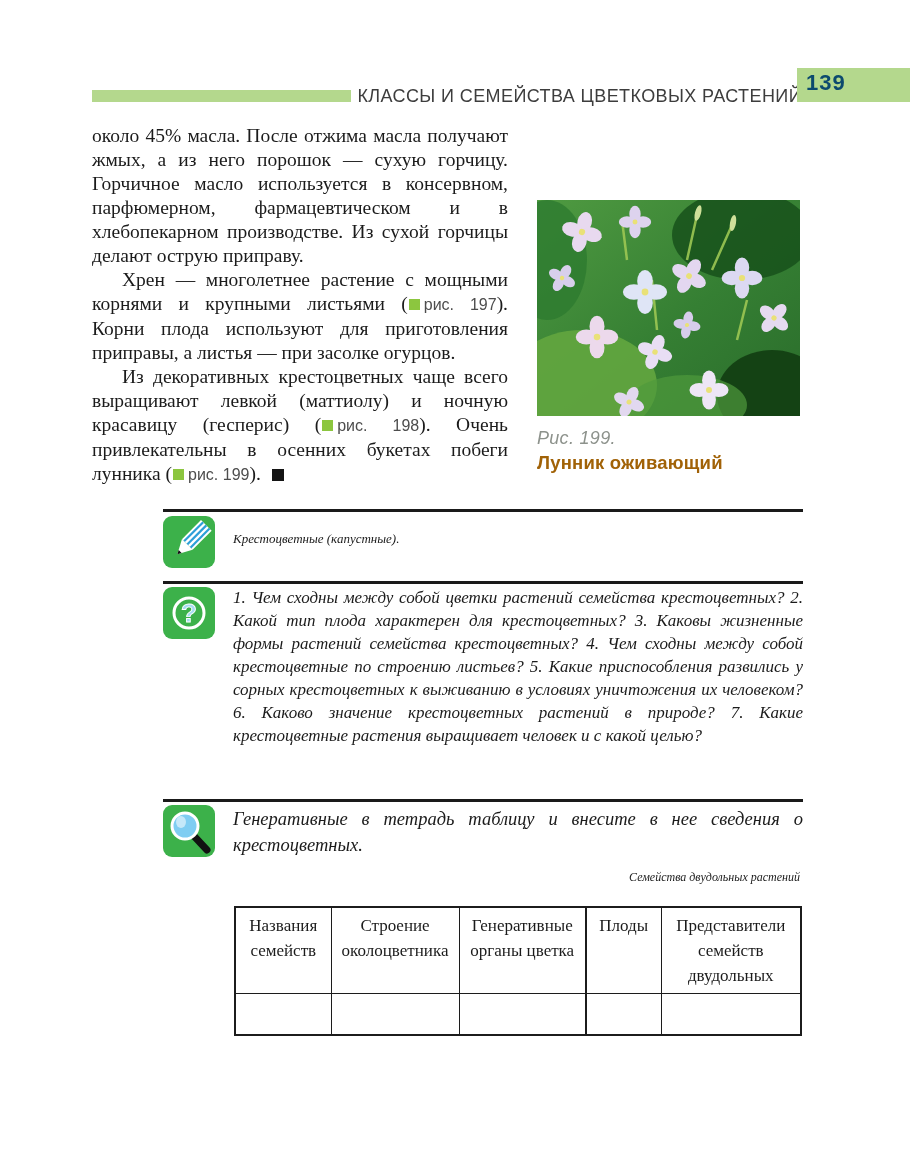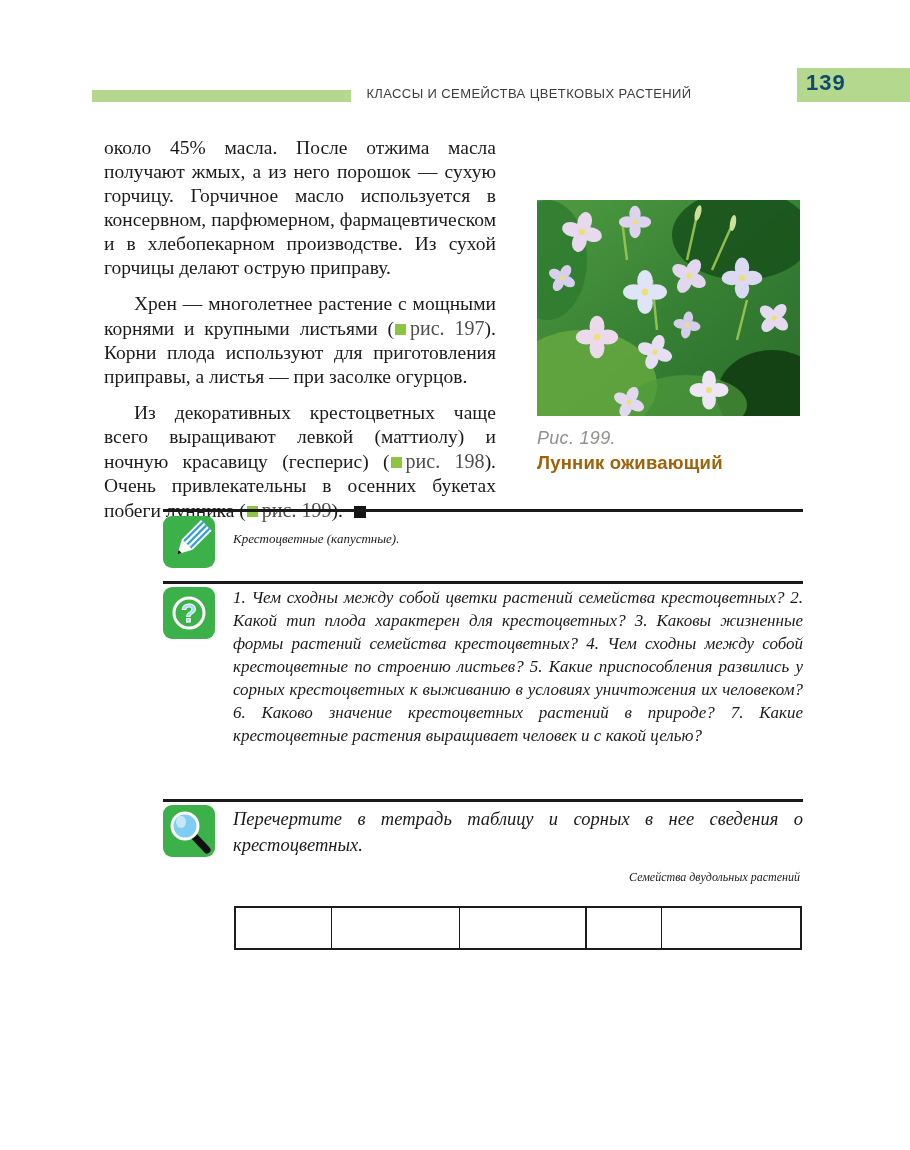--- a/index.html
+++ b/index.html
@@ -1,31 +1,31 @@
 <!DOCTYPE html>
 <html lang="ru"><head>
 <meta charset="utf-8">
 <style>
   html,body{margin:0;padding:0;background:#ffffff;}
   body{width:910px;height:1150px;position:relative;font-family:"Liberation Serif","DejaVu Serif",serif;color:#1b1b1b;overflow:hidden;}
   .abs{position:absolute;}
 
   
   .header-bar{left:92px;top:90px;width:259px;height:12px;background:#b4d88d;}
-  .header-title{left:284px;top:86px;width:490px;text-align:center;font-family:"Liberation Sans","DejaVu Sans",sans-serif;font-size:13px;letter-spacing:.4px;color:#3d3d3d;font-weight:500;}
+  .header-title{left:312px;top:86px;width:490px;text-align:right;font-family:"Liberation Sans","DejaVu Sans",sans-serif;font-size:18px;letter-spacing:.4px;color:#3d3d3d;font-weight:500;}
   .page-badge{left:797px;top:68px;width:113px;height:34px;background:#b4d88d;}
   .page-badge span{display:block;padding:2px 0 0 9px;font-family:"Liberation Sans","DejaVu Sans",sans-serif;font-weight:bold;font-size:22px;color:#0c4a6e;letter-spacing:1px;}
 
   
   .article{left:92px;top:124px;width:416px;font-size:19.5px;line-height:24px;text-align:justify;}
-  .article p{margin:12px;}
+  .article p{margin:0;}
   .article p.ind{text-indent:30px;}
   .figref{white-space:nowrap;}
   .refsq{display:inline-block;width:11px;height:11px;background:#8cc63f;margin:0 4px 1px 1px;vertical-align:-1px;}
-  .reflabel{font-family:Liberation Serif, serif;font-size:20px;color:#4d4d4d;}
+  .reflabel{font-family:Liberation Sans, sans-serif;font-size:16px;color:#4d4d4d;}
   .endsq{display:inline-block;width:12px;height:12px;background:#141414;margin-left:6px;vertical-align:-1px;}
 
   
   .photo{left:537px;top:200px;width:263px;height:216px;}
   .caption{left:537px;top:428px;width:280px;font-family:"Liberation Sans","DejaVu Sans",sans-serif;}
   .caption .cap-num{font-size:18px;color:#8d928c;letter-spacing:.3px;font-style:italic;}
   .caption .cap-title{font-size:18.5px;font-weight:bold;color:#a16207;margin-top:3px;letter-spacing:.2px;}
 
   
   .rule{left:163px;width:640px;height:3px;background:#1a1a1a;}
@@ -133,33 +133,40 @@
 
 <div class="abs rule" style="top:799px;"></div>
 <div class="abs icon" style="top:805px;">
   <svg width="52" height="52" viewBox="0 0 52 52">
     <rect width="52" height="52" rx="9" fill="#3cb14a"></rect>
     <line x1="30" y1="30" x2="44" y2="45" stroke="#111111" stroke-width="7" stroke-linecap="round"></line>
     <circle cx="22" cy="21" r="13" fill="#7fcdf2" stroke="#ffffff" stroke-width="3"></circle>
     <ellipse cx="18" cy="17" rx="5" ry="6" fill="#ffffff" opacity="0.55"></ellipse>
   </svg>
 </div>
-<div class="abs sec-text task-text">Перечертите в тетрадь таблицу и сорных в нее сведения о крестоцветных.</div>
+<div class="abs sec-text task-text">Генеративные в тетрадь таблицу и внесите в нее сведения о крестоцветных.</div>
 
 <div class="abs table-title">Семейства двудольных растений</div>
 <div class="abs ftable">
   <table>
     <colgroup>
         <col class="c1">
         <col class="c2">
         <col class="c3">
         <col class="c4">
         <col class="c5">
       </colgroup>
     <tbody>
+        <tr>
+      <th>Названия семейств</th>
+      <th>Строение околоцветника</th>
+      <th>Генеративные органы цветка</th>
+      <th class="thick-left">Плоды</th>
+      <th>Представители семейств двудольных</th>
+    </tr>
     <tr class="empty">
       <td></td>
       <td></td>
       <td></td>
       <td class="thick-left"></td>
       <td></td>
     </tr>
   </tbody>
     </table>
 </div>

